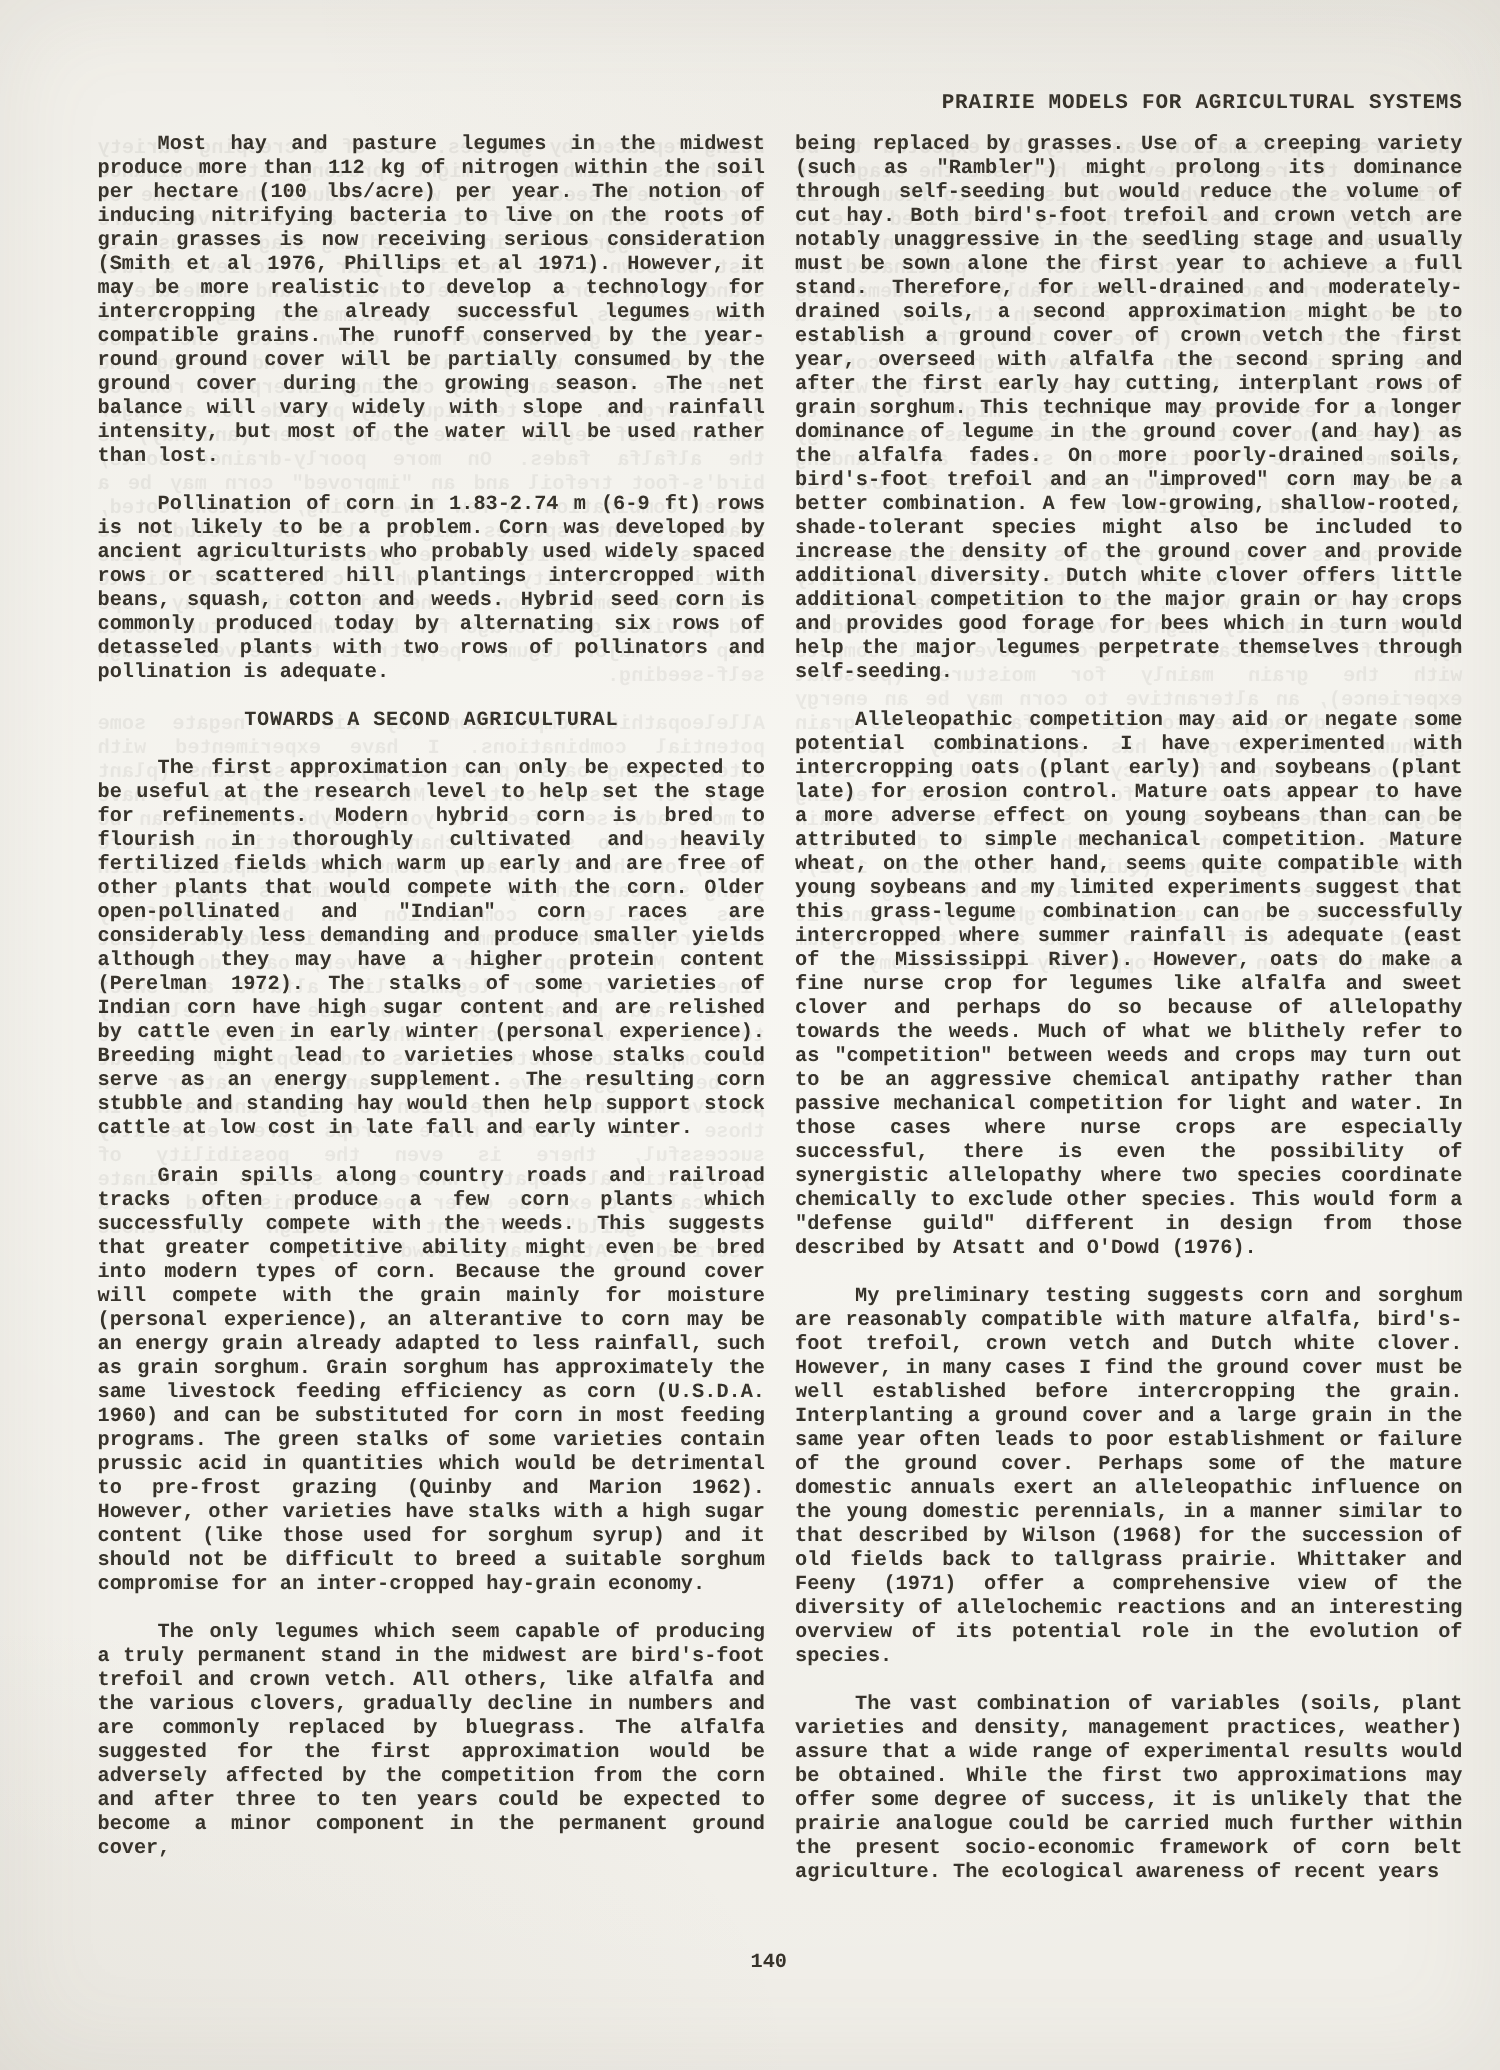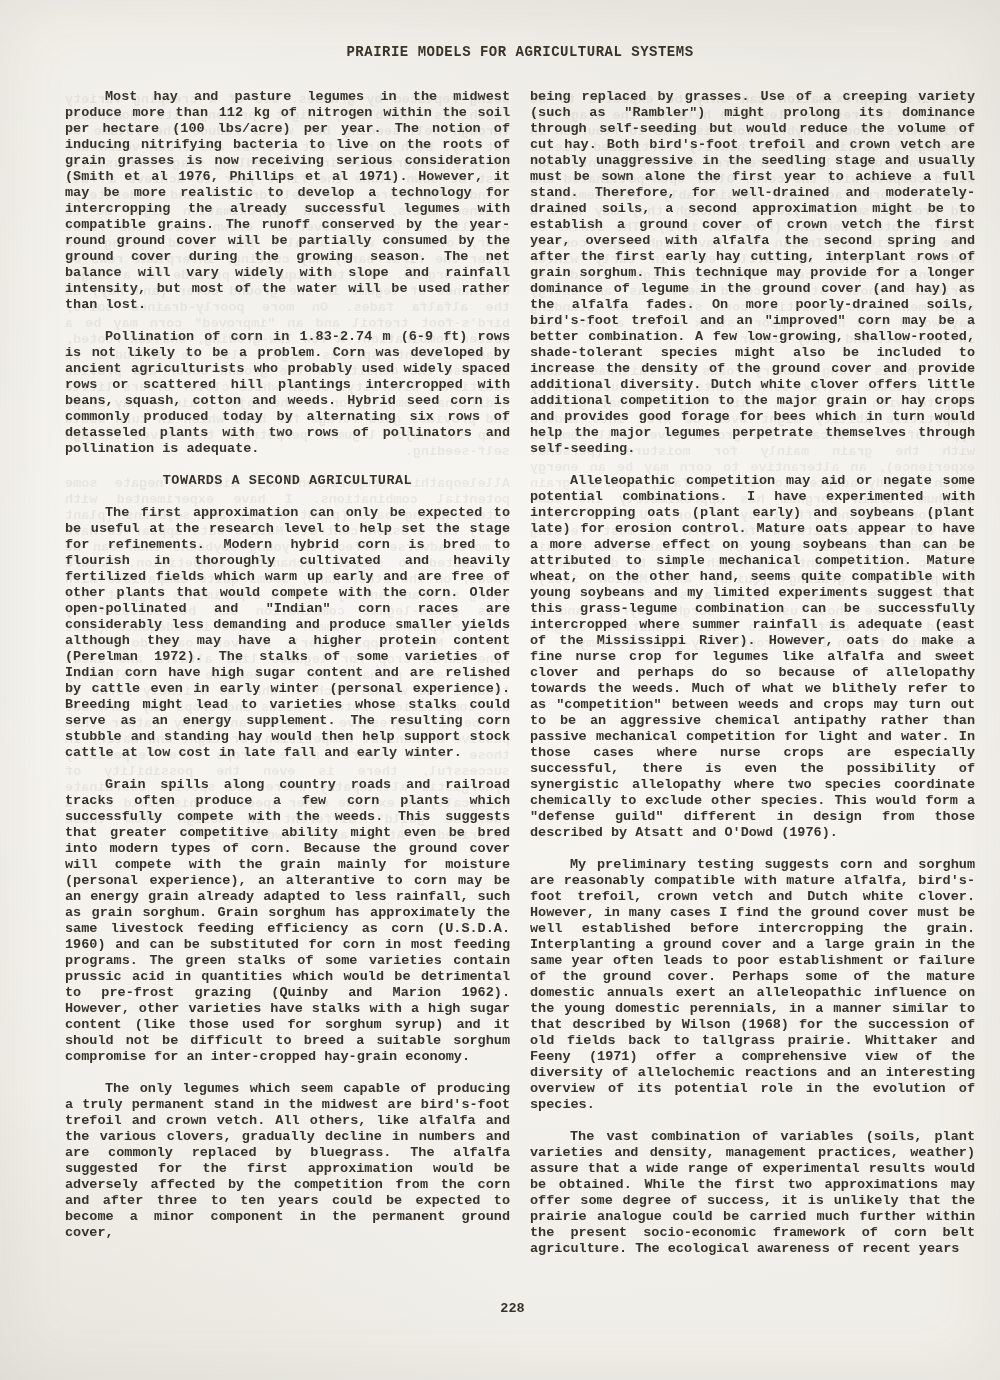--- a/index.html
+++ b/index.html
@@ -18,24 +18,24 @@
       radial-gradient(900px 500px at 0% 100%, rgba(110,100,80,0.06), transparent 60%),
       radial-gradient(1400px 900px at 50% 45%, rgba(255,255,252,0.5), transparent 80%),
       #f0eee8;
     box-shadow: inset 0 0 70px rgba(120,108,86,0.10);
     font-family: "Liberation Mono", "DejaVu Sans Mono", monospace;
     font-weight: bold;
     color: #37332b;
   }
   .header {
     position: absolute;
-    top: 44px;
+    top: 61px;
     left: 65px;
     width: 910px;
-    text-align: center;
+    text-align: right;
     font-size: 14px;
     letter-spacing: 0.5px;
     white-space: nowrap;
   }
   .columns {
     position: absolute;
     top: 89px;
     left: 65px;
     width: 910px;
     display: flex;
@@ -119,15 +119,15 @@
 
     <div class="col">
       <p>being replaced by grasses.  Use of a creeping variety (such as "Rambler") might prolong its dominance through self-seeding but would reduce the volume of cut hay.  Both bird's-foot trefoil and crown vetch are notably unaggressive in the seedling stage and usually must be sown alone the first year to achieve a full stand.  Therefore, for well-drained and moderately-drained soils, a second approximation might be to establish a ground cover of crown vetch the first year, overseed with alfalfa the second spring and after the first early hay cutting, interplant rows of grain sorghum.  This technique may provide for a longer dominance of legume in the ground cover (and hay) as the alfalfa fades.  On more poorly-drained soils, bird's-foot trefoil and an "improved" corn may be a better combination.  A few low-growing, shallow-rooted, shade-tolerant species might also be included to increase the density of the ground cover and provide additional diversity.  Dutch white clover offers little additional competition to the major grain or hay crops and provides good forage for bees which in turn would help the major legumes perpetrate themselves through self-seeding.</p>
       <p class="indent">Alleleopathic competition may aid or negate some potential combinations.  I have experimented with intercropping oats (plant early) and soybeans (plant late) for erosion control.  Mature oats appear to have a more adverse effect on young soybeans than can be attributed to simple mechanical competition.  Mature wheat, on the other hand, seems quite compatible with young soybeans and my limited experiments suggest that this grass-legume combination can be successfully intercropped where summer rainfall is adequate (east of the Mississippi River).  However, oats do make a fine nurse crop for legumes like alfalfa and sweet clover and perhaps do so because of allelopathy towards the weeds.  Much of what we blithely refer to as "competition" between weeds and crops may turn out to be an aggressive chemical antipathy rather than passive mechanical competition for light and water.  In those cases where nurse crops are especially successful, there is even the possibility of synergistic allelopathy where two species coordinate chemically to exclude other species.  This would form a "defense guild" different in design from those described by Atsatt and O'Dowd (1976).</p>
       <p class="indent"><span>My preliminary testing suggests corn and sorghum are reasonably compatible with </span><span class="uline">mature</span><span> alfalfa, bird's-foot trefoil, crown vetch and Dutch white clover.  However, in many cases I find the ground cover must be well established before intercropping the grain.  Interplanting a ground cover and a large grain in the same year often leads to poor establishment or failure of the ground cover.  Perhaps some of the mature domestic annuals exert an alleleopathic influence on the young domestic perennials, in a manner similar to that described by Wilson (1968) for the succession of old fields back to tallgrass prairie.  Whittaker and Feeny (1971) offer a comprehensive view of the diversity of allelochemic reactions and an interesting overview of its potential role in the evolution of species.</span></p>
       <p class="indent">The vast combination of variables (soils, plant varieties and density, management practices, weather) assure that a wide range of experimental results would be obtained.  While the first two approximations may offer some degree of success, it is unlikely that the prairie analogue could be carried much further within the present socio-economic framework of corn belt agriculture.  The ecological awareness of recent years</p>
     </div>
 
   </div>
 
-  <div class="page-number">228</div>
+  <div class="page-number">140</div>
 
 </div>
 
 </body></html>

